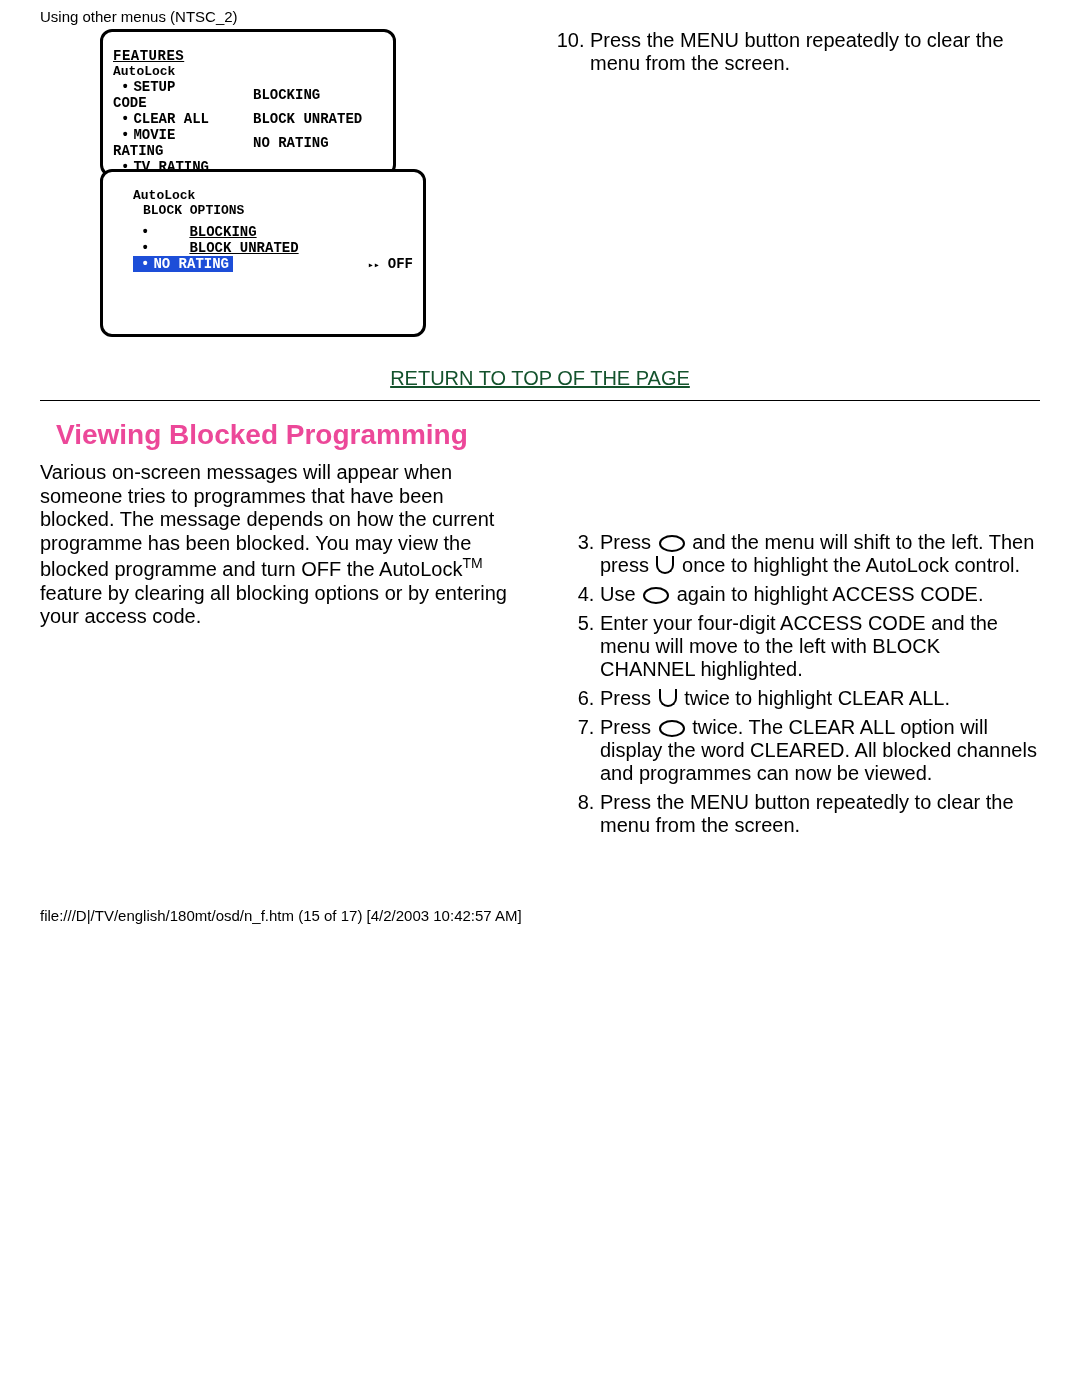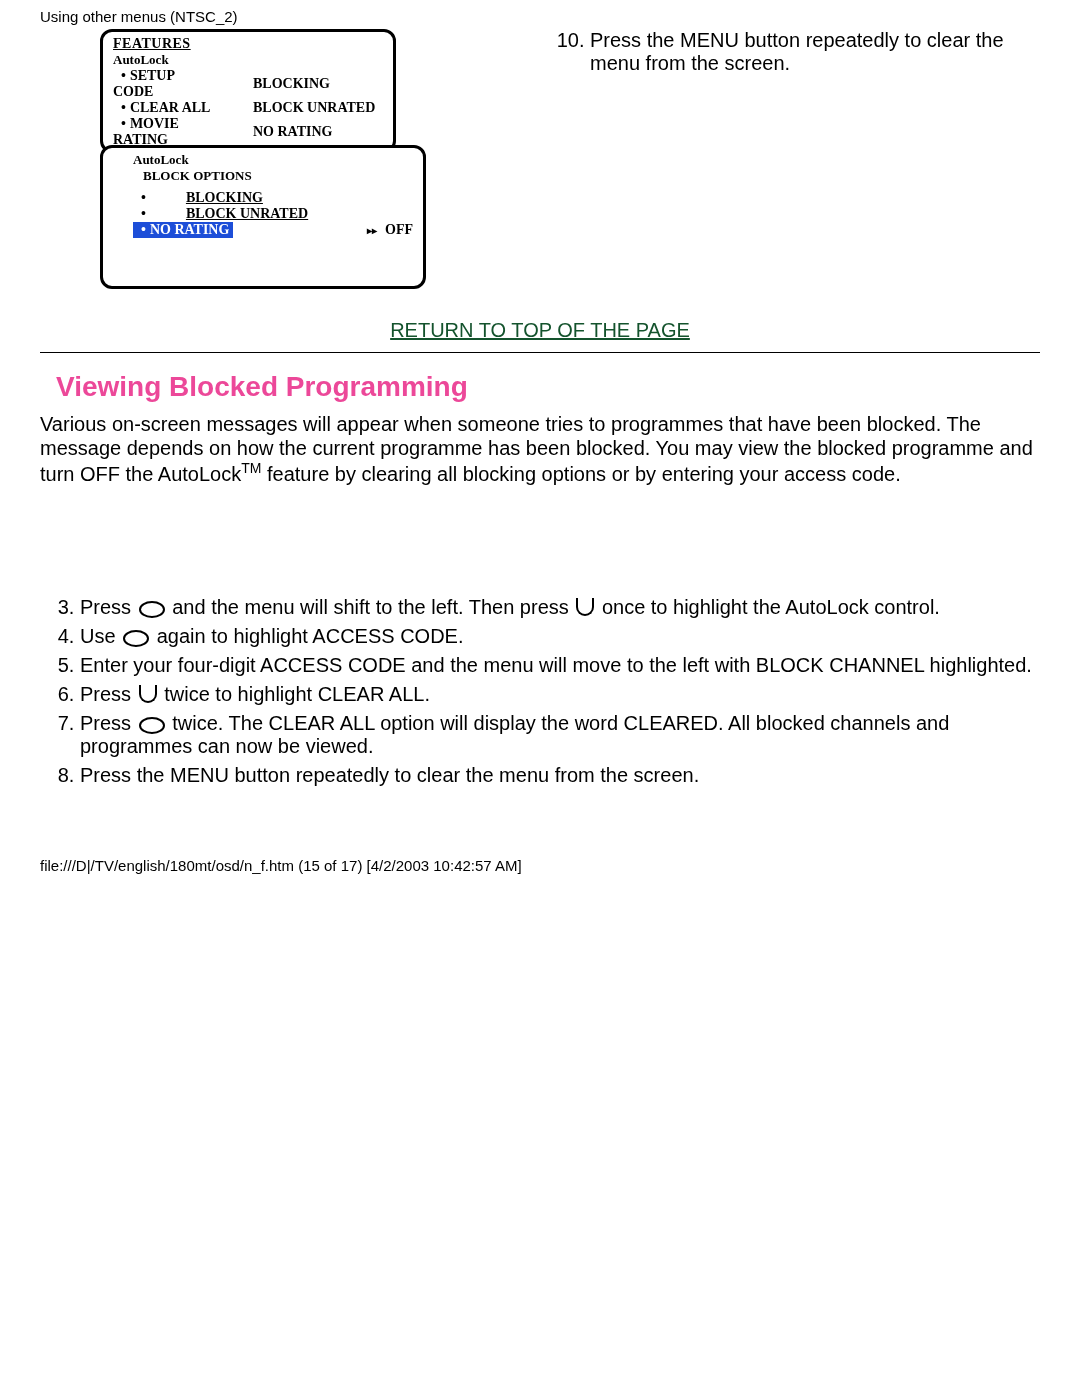--- a/index.html
+++ b/index.html
@@ -26,22 +26,22 @@
     padding-left: 60px;
   }
   .right-col {
     flex: 1;
     padding-top: 0;
   }
   .tv-box {
     border: 3px solid #000;
     border-radius: 12px;
     background: #fff;
-    padding: 4px 10px;
-    font-family: Liberation Serif, serif;
+    padding: 16px 10px;
+    font-family: Liberation Mono, monospace;
     font-size: 14px;
     font-weight: bold;
   }
   .tv-box1 {
     width: 270px;
     height: 110px;
     position: relative;
   }
   .tv-box2 {
     width: 300px;
@@ -95,21 +95,20 @@
   }
   .section-title {
     color: #ec4899;
     font-weight: bold;
     font-size: 28px;
     margin: 10px 16px;
   }
   .two-col {
     display: flex;
     gap: 40px;
-    flex-direction: column;
   }
   .col { flex: 1; }
   .body-text { line-height: 1.18; }
   ol.steps {
     padding-left: 40px;
     margin-top: 10px;
   }
   ol.steps li { margin-bottom: 6px; }
   .icon-oval {
     display: inline-block;

